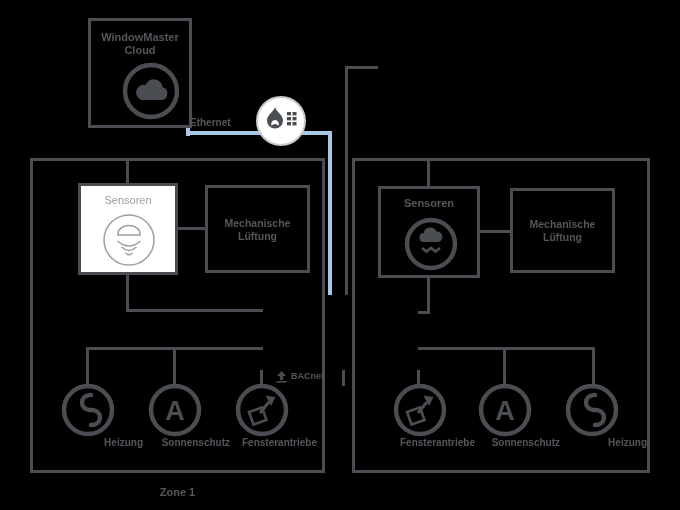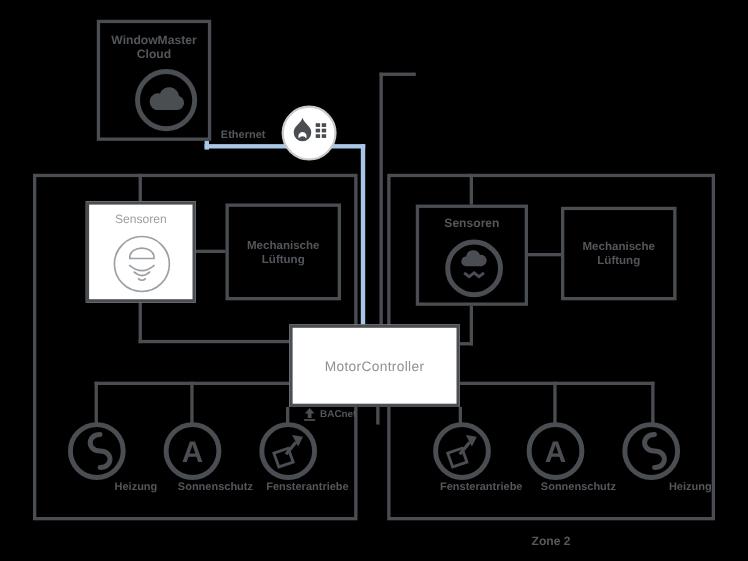--- a/index.html
+++ b/index.html
@@ -54,21 +54,21 @@
   <div class="line" style="left:342px;top:370px;width:3px;height:16px;"></div>
 
   <div class="line" style="left:418px;top:347px;width:177px;height:3px;"></div>
   <div class="line" style="left:503px;top:347px;width:3px;height:38px;"></div>
   <div class="line" style="left:592px;top:347px;width:3px;height:38px;"></div>
   <div class="line" style="left:417px;top:370px;width:3px;height:15px;"></div>
 
   <div class="box" style="left:30px;top:158px;width:295px;height:315px;"></div>
   <div class="box" style="left:352px;top:158px;width:298px;height:315px;"></div>
 
-  <div class="zonelabel" style="left:352px;top:486px;width:298px;">Zone 2</div>
+  <div class="zonelabel" style="left:30px;top:486px;width:295px;">Zone 1</div>
 
   <div class="box" style="left:88px;top:18px;width:104px;height:110px;">
     <div class="boxtitle" style="top:10px;">WindowMaster</div>
     <div class="boxtitle" style="top:23px;">Cloud</div>
     <svg width="62" height="62" viewBox="0 0 62 62" style="position:absolute;left:29px;top:39px;">
       <circle cx="31" cy="31" r="26" fill="none" stroke="#4a4e53" stroke-width="4.5"></circle>
       <path d="M22 40 h19 a6.5 6.5 0 0 0 1.8-12.7 A9 9 0 0 0 25.5 25 A7.5 7.5 0 0 0 22 40 Z" fill="#4a4e53"></path>
     </svg>
   </div>
 
@@ -81,21 +81,21 @@
         <rect x="25" y="9" width="4" height="3.4"></rect>
           <rect x="30.5" y="9" width="4" height="3.4"></rect>
         <rect x="25" y="14" width="4" height="3.4"></rect>
           <rect x="30.5" y="14" width="4" height="3.4"></rect>
         <rect x="25" y="19" width="4" height="3.4"></rect>
           <rect x="30.5" y="19" width="4" height="3.4"></rect>
       </g>
     </svg>
   </div>
 
-  <div class="smalllabel" style="left:190px;top:117px;width:62px;text-align:center;">Ethernet</div>
+  <div class="smalllabel" style="left:190px;top:117px;width:62px;">Ethernet</div>
 
   <div class="box whitebox" style="left:78px;top:183px;width:100px;height:92px;">
     <div class="boxtitle lighttitle" style="top:8px;">Sensoren</div>
     <svg width="56" height="56" viewBox="0 0 56 56" style="position:absolute;left:20px;top:26px;">
       <circle cx="28" cy="28" r="25" fill="none" stroke="#9ba0a4" stroke-width="1.5"></circle>
       <path d="M17 23 v-1.5 a11 8 0 0 1 22 0 V23 Z" fill="none" stroke="#9ba0a4" stroke-width="1.5"></path>
       <path d="M16.5 29 q11.5 10 23 0" fill="none" stroke="#9ba0a4" stroke-width="1.5"></path>
       <path d="M20.5 35 q7.5 7 15 0" fill="none" stroke="#9ba0a4" stroke-width="1.5"></path>
       <path d="M24.5 41 q3.5 3.6 7 0" fill="none" stroke="#9ba0a4" stroke-width="1.5"></path>
     </svg>
@@ -113,23 +113,20 @@
       <path d="M21 27 a4.5 4.5 0 0 1 .8-8.9 A6.5 6.5 0 0 1 34.3 16.6 A5 5 0 0 1 36 27 Z" fill="#4a4e53"></path>
       <path d="M20 33 l4.5 3.5 4.5-3.5 4.5 3.5 4.5-3.5" fill="none" stroke="#4a4e53" stroke-width="2.6"></path>
     </svg>
   </div>
 
   <div class="box" style="left:510px;top:188px;width:105px;height:85px;">
     <div class="boxtitle" style="top:27px;font-size:10.5px;">Mechanische</div>
     <div class="boxtitle" style="top:40px;font-size:10.5px;">Lüftung</div>
   </div>
 
-  <div class="box whitebox" style="left:263px;top:295px;width:155px;height:75px;">
-    <div class="mctext">MotorController</div>
-  </div>
 
   <svg width="13" height="13" viewBox="0 0 13 13" style="position:absolute;left:275px;top:370px;">
     <path d="M6.5 1 L11 6 H8.2 V10 H4.8 V6 H2 Z" fill="#4a4e53"></path>
     <rect x="1.5" y="11" width="10" height="1.6" fill="#4a4e53"></rect>
   </svg>
   <div class="tinylabel" style="left:291px;top:371px;">BACnet</div>
 
   <svg class="devsvg" width="56" height="56" viewBox="0 0 56 56" style="left:60px;top:382px;">
     <circle cx="28" cy="28" r="24" fill="none" stroke="#4a4e53" stroke-width="4.5"></circle>
     <g>

